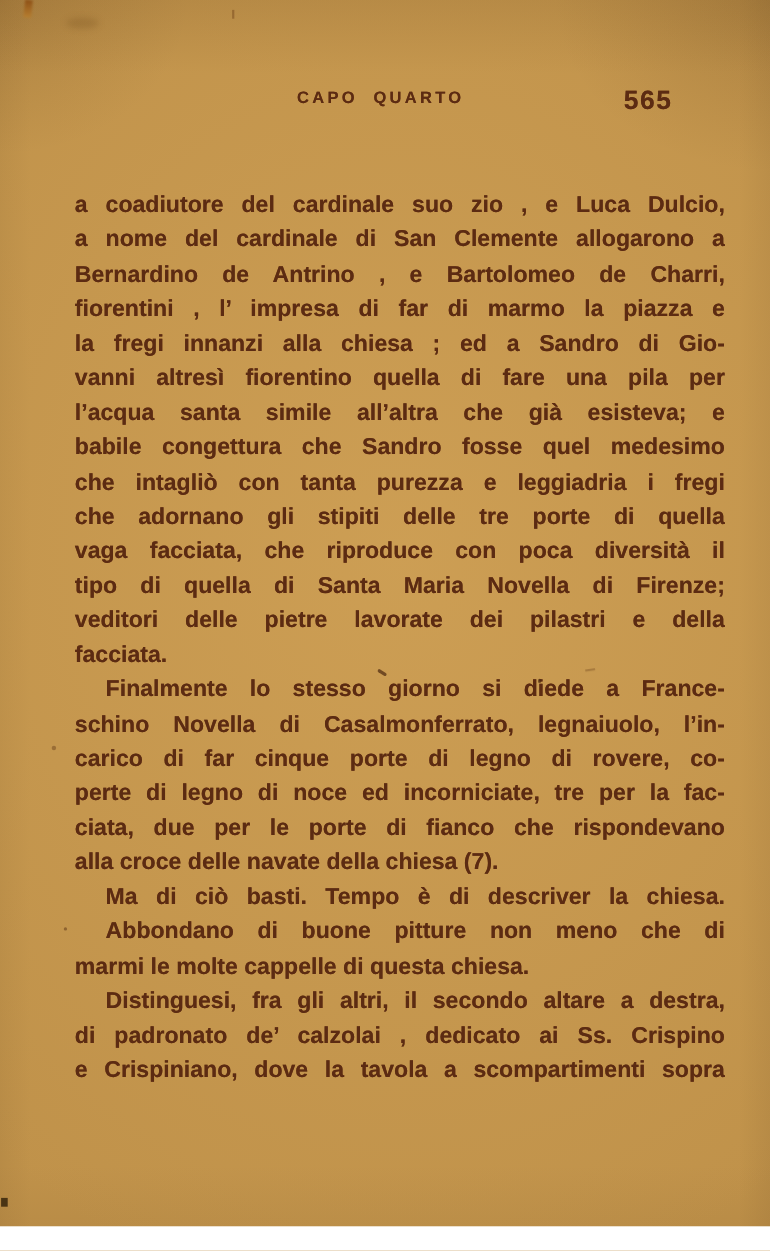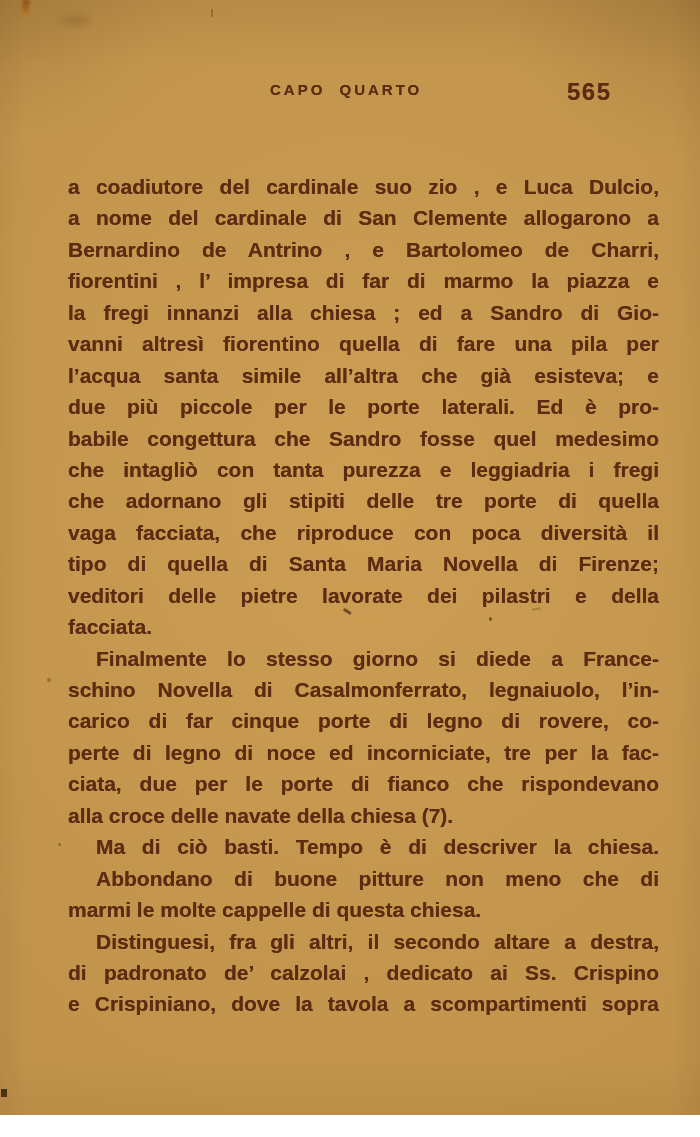--- a/index.html
+++ b/index.html
@@ -139,21 +139,20 @@
   </div>
 
   <div class="body-block">
     <div class="line">a coadiutore del cardinale suo zio , e Luca Dulcio,</div>
     <div class="line">a nome del cardinale di San Clemente allogarono a</div>
     <div class="line">Bernardino de Antrino , e Bartolomeo de Charri,</div>
     <div class="line">fiorentini , l’ impresa di far di marmo la piazza e</div>
     <div class="line">la fregi innanzi alla chiesa ; ed a Sandro di Gio-</div>
     <div class="line">vanni altresì fiorentino quella di fare una pila per</div>
     <div class="line">l’acqua santa simile all’altra che già esisteva; e</div>
-    <div class="line">due più piccole per le porte laterali. Ed è pro-</div>
     <div class="line">babile congettura che Sandro fosse quel medesimo</div>
     <div class="line">che intagliò con tanta purezza e leggiadria i fregi</div>
     <div class="line">che adornano gli stipiti delle tre porte di quella</div>
     <div class="line">vaga facciata, che riproduce con poca diversità il</div>
     <div class="line">tipo di quella di Santa Maria Novella di Firenze;</div>
     <div class="line">veditori delle pietre lavorate dei pilastri e della</div>
     <div class="line last">facciata.</div>
     <div class="line indent">Finalmente lo stesso giorno si diede a France-</div>
     <div class="line">schino Novella di Casalmonferrato, legnaiuolo, l’in-</div>
     <div class="line">carico di far cinque porte di legno di rovere, co-</div>

